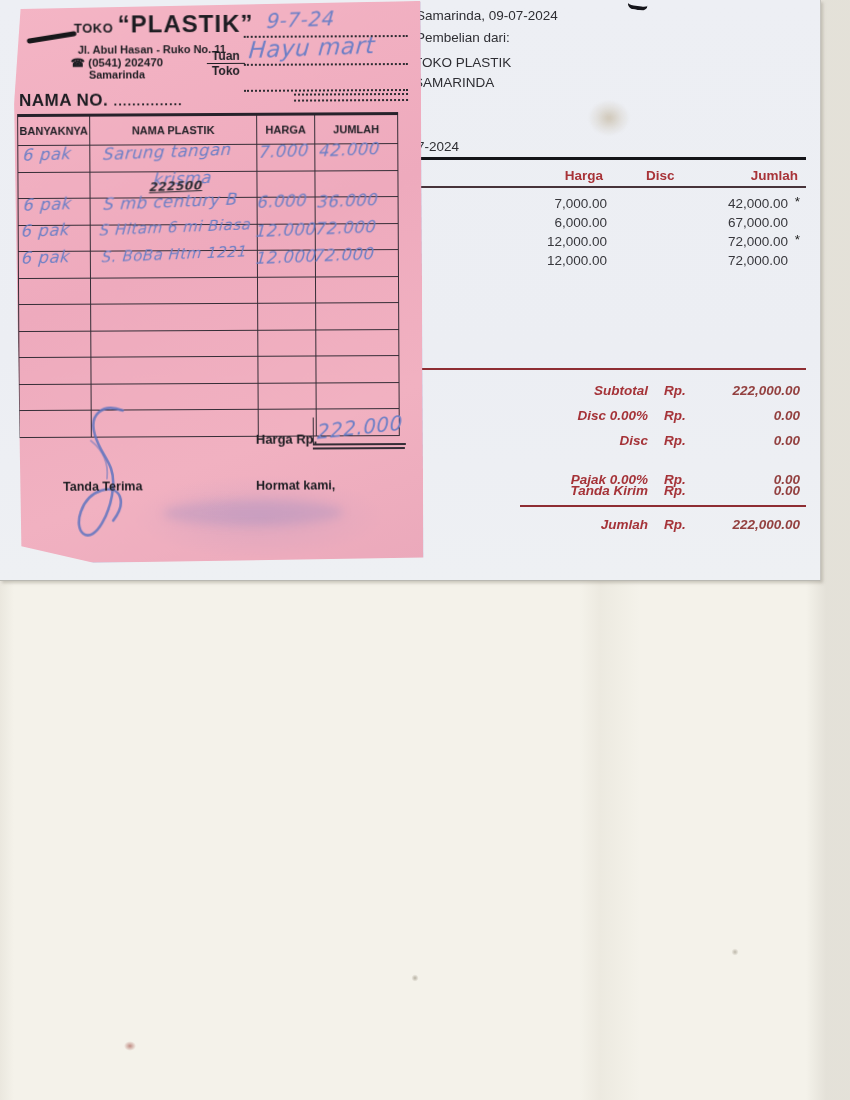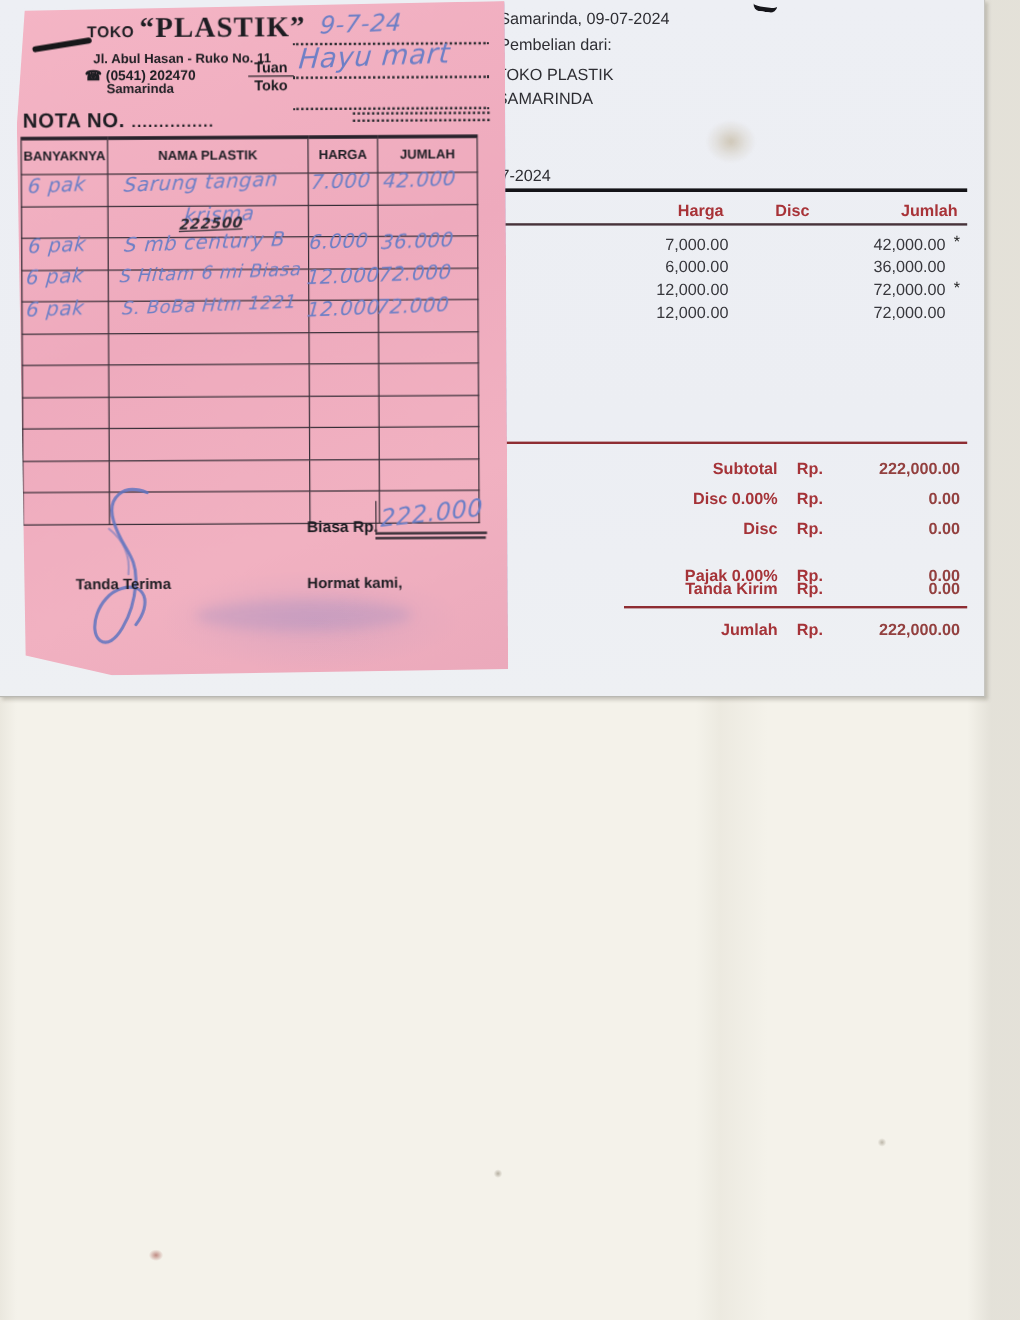--- a/index.html
+++ b/index.html
@@ -31,36 +31,36 @@
   .inv-line-black{height:3px;background:#141418;}
   .inv-line-thin{height:1.5px;background:#47333a;}
   .inv-line-red{height:2px;background:#8e2d32;}
   .inv-row{left:418px;width:388px;height:18px;font-size:13.5px;}
   .inv-row .r-harga{position:absolute;right:199px;color:#37373c;}
   .inv-row .r-jumlah{position:absolute;right:18px;color:#37373c;}
   .inv-row .r-flag{position:absolute;right:6px;top:-2px;color:#222;}
   .inv-row .h-harga{position:absolute;right:203px;}
   .inv-row .h-disc{position:absolute;left:228px;}
   .inv-row .h-jumlah{position:absolute;right:8px;}
-  .tot-row{left:418px;width:388px;height:20px;font-size:13.5px;font-weight:bold;}
+  .tot-row{left:418px;width:388px;height:20px;font-size:13.5px;font-weight:bold;font-style:italic;}
   .tot-row .t-label{position:absolute;right:158px;color:#a53338;}
   .tot-row .t-cur{position:absolute;left:246px;color:#a53338;}
   .tot-row .t-val{position:absolute;right:6px;color:#93403f;}
   
   .receipt{left:12px;top:2px;width:410px;height:560px;transform:rotate(-0.3deg);
     background:
       radial-gradient(180px 60px at 60% 92%, rgba(120,130,200,.14), transparent 70%),
       linear-gradient(160deg,#f4b5c5 0%,#eeaabd 45%,#f1b1c1 75%,#eba9bb 100%);
     clip-path:polygon(10px 6px,100% 0px,100% 99.4%,80px 100%,8px 97%,3px 18%);
     filter:drop-shadow(1px 1px 0 #7a81c2) drop-shadow(-1px 0 0 #9aa0d2) drop-shadow(2px 3px 3px rgba(70,70,110,.35));
     color:#1d1d22;}
   .dash-mark{left:16px;top:32px;width:50px;height:5px;background:#17171a;border-radius:3px;transform:rotate(-9deg);}
   .shop-title{left:58px;top:8px;width:190px;text-align:center;font-weight:bold;white-space:nowrap;}
   .shop-title .toko{font-size:13px;letter-spacing:.5px;}
-  .shop-title .plastik{font-size:24px;letter-spacing:1px;font-family:Liberation Serif, serif;}
+  .shop-title .plastik{font-size:24px;letter-spacing:1px;}
   .shop-sub{left:28px;top:41px;width:226px;text-align:center;font-size:11px;font-weight:bold;}
   .shop-tel{left:16px;top:53px;width:180px;text-align:center;font-size:11.5px;font-weight:bold;}
   .shop-city{left:16px;top:66px;width:180px;text-align:center;font-size:11px;font-weight:bold;}
   .tuan-toko{left:196px;top:47px;width:38px;text-align:center;font-size:12px;font-weight:bold;line-height:14px;}
   .tuan-toko .tuan{border-bottom:1.5px solid #1d1d22;display:block;}
   .dotline{left:233px;width:164px;border-bottom:2.5px dotted #2b2b30;height:0;}
   .dotline2{left:283px;width:114px;border-bottom:2px dotted #2b2b30;height:0;}
   .nota{left:8px;top:88px;font-size:17px;font-weight:bold;letter-spacing:.5px;}
   .nota .dots{font-size:13px;letter-spacing:1px;}
   
@@ -106,21 +106,21 @@
   </div>
   <div class="abs inv-line-thin" style="left:418px;top:186px;width:388px"></div>
 
   <div class="abs inv-row" style="top:196px">
     <span class="r-harga">7,000.00</span>
     <span class="r-jumlah">42,000.00</span>
     <span class="r-flag">*</span>
   </div>
   <div class="abs inv-row" style="top:215px">
     <span class="r-harga">6,000.00</span>
-    <span class="r-jumlah">36,000.00</span>
+    <span class="r-jumlah">67,000.00</span>
   </div>
   <div class="abs inv-row" style="top:234px">
     <span class="r-harga">12,000.00</span>
     <span class="r-jumlah">72,000.00</span>
     <span class="r-flag">*</span>
   </div>
   <div class="abs inv-row" style="top:253px">
     <span class="r-harga">12,000.00</span>
     <span class="r-jumlah">72,000.00</span>
   </div>
@@ -179,21 +179,21 @@
     <span class="toko2">Toko</span>
   </div>
 
   <div class="abs dotline" style="top:34px"></div>
   <div class="abs dotline" style="top:62px"></div>
   <div class="abs dotline" style="top:88px"></div>
   <div class="abs hand big" style="left:256px;top:6px">9-7-24</div>
   <div class="abs hand" style="left:238px;top:33px;font-size:23px">Hayu mart</div>
 
   <div class="abs nota">
-    <span>NOTA NO.</span>
+    <span>NAMA NO.</span>
     <span class="dots">...............</span>
   </div>
   <div class="abs dotline2" style="top:92px"></div>
   <div class="abs dotline2" style="top:98px"></div>
 
   <table class="rtable">
     <colgroup>
         <col style="width:72px">
         <col style="width:167px">
         <col style="width:58px">
@@ -291,21 +291,21 @@
   <div class="abs hand row" style="left:10px;top:218px">6 pak</div>
   <div class="abs hand row" style="left:88px;top:216px;font-size:15px">S Hitam 6 mi Biasa</div>
   <div class="abs hand row" style="left:244px;top:219px">12.000</div>
   <div class="abs hand row" style="left:304px;top:217px">72.000</div>
 
   <div class="abs hand row" style="left:10px;top:245px">6 pak</div>
   <div class="abs hand row" style="left:90px;top:243px;font-size:15px">S. BoBa Htm 1221</div>
   <div class="abs hand row" style="left:244px;top:246px">12.000</div>
   <div class="abs hand row" style="left:302px;top:244px">72.000</div>
 
-  <div class="abs jumlah-label">Biasa Rp.</div>
+  <div class="abs jumlah-label">Harga Rp.</div>
   <div class="abs jumlah-box"></div>
   <div class="abs jumlah-box2"></div>
   <div class="abs hand big" style="left:304px;top:414px;transform:rotate(-6deg) skewX(-7deg)">222.000</div>
 
   <svg class="abs" style="left:38px;top:398px" width="115" height="150" viewBox="0 0 115 150">
     <path d="M72 10 C 52 2, 38 14, 44 34 C 50 56, 64 62, 62 86 C 60 112, 44 142, 32 133 C 22 125, 30 96, 50 90 C 70 84, 76 102, 62 120" fill="none" stroke="#5f74c0" stroke-width="2.6" stroke-linecap="round" opacity="0.85"></path>
     <path d="M40 40 C 50 48, 58 60, 56 78" fill="none" stroke="#5f74c0" stroke-width="1.8" stroke-linecap="round" opacity="0.5"></path>
   </svg>
   <div class="abs tanda">Tanda Terima</div>
   <div class="abs hormat">Hormat kami,</div>

